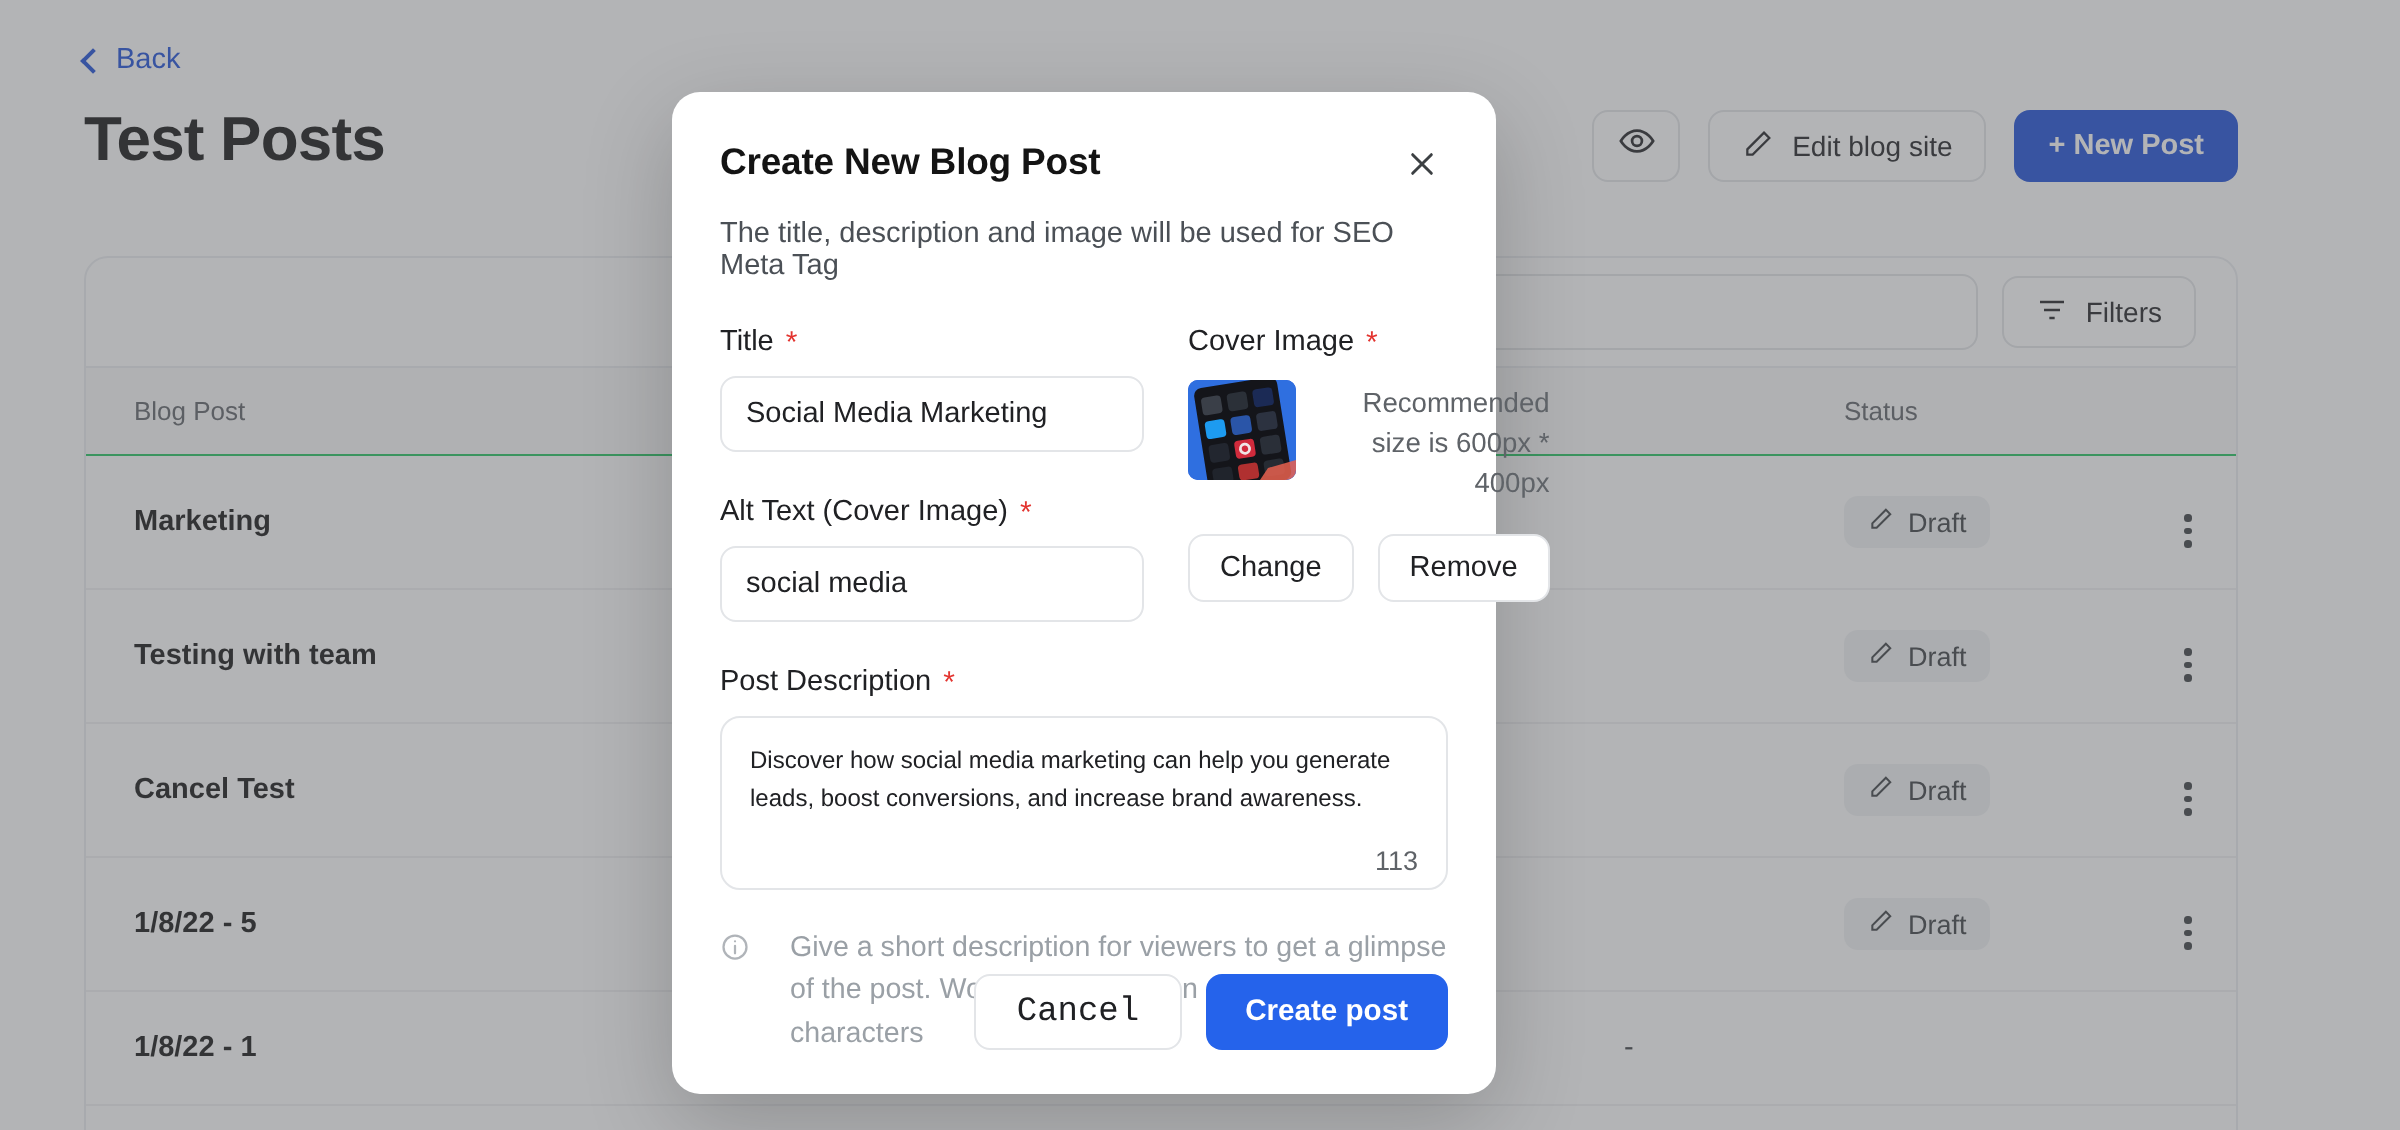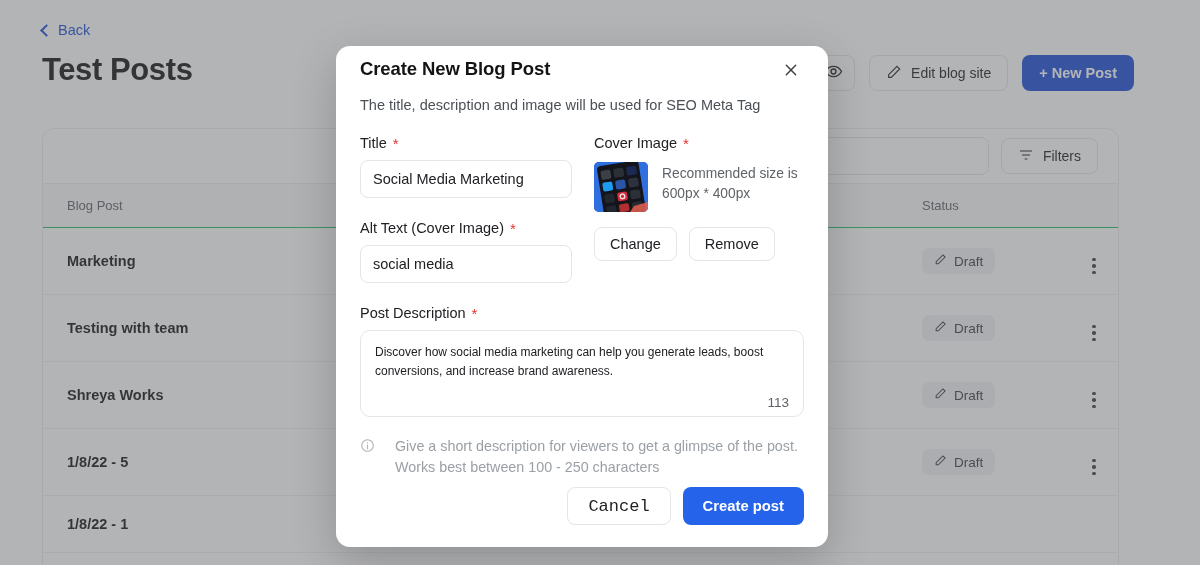--- a/index.html
+++ b/index.html
@@ -25,21 +25,21 @@
   .back-chevron { display: block; width: 9px; height: 9px;
     border-left: 2px solid #1d4ed8; border-bottom: 2px solid #1d4ed8;
     transform: rotate(45deg); margin-top: 0px; }
 
   .page-title {
     position: absolute; left: 42px; top: 52px;
     font-size: 31px; font-weight: 700; color: #141414; letter-spacing: -0.4px;
   }
 
   .top-actions {
-    position: absolute; right: 66px; top: 55px;
+    position: absolute; right: 81px; top: 55px;
     display: flex; align-items: center; gap: 14px;
   }
   .icon-btn {
     width: 44px; height: 36px; border: 1px solid #e3e5e8; border-radius: 8px;
     background: #fff; display: flex; align-items: center; justify-content: center;
     cursor: pointer;
   }
   .ghost-btn {
     height: 36px; padding: 0 16px; border: 1px solid #e3e5e8; border-radius: 8px;
     background: #fff; display: flex; align-items: center; gap: 9px;
@@ -100,24 +100,24 @@
     display: inline-flex; flex-direction: column; gap: 3px; align-items: center;
     cursor: pointer;
   }
   .kebab span { width: 3.5px; height: 3.5px; border-radius: 50%; background: #3c4043; display: block; }
 
   
   .overlay { position: absolute; inset: 0; background: rgba(90,92,96,0.46); }
 
   
   .modal {
-    position: absolute; left: 336px; top: 46px; width: 492px; height: 501px;
+    position: absolute; left: 336px; top: 46px; width: 412px; height: 501px;
     background: #ffffff; border-radius: 14px;
     box-shadow: 0 14px 46px rgba(0,0,0,0.20);
-    padding: 12px 24px 0 24px;
+    padding: 24px 24px 0 24px;
   }
   .modal-head { display: flex; align-items: flex-start; justify-content: space-between; }
   .modal-title { font-size: 18.5px; font-weight: 700; color: #141414; letter-spacing: -0.1px; }
   .close-x {
     width: 26px; height: 26px; display: flex; align-items: center; justify-content: center;
     cursor: pointer; color: #3c4043; font-size: 20px; line-height: 1; margin-top: -1px;
   }
   .modal-sub { margin-top: 14px; font-size: 14.5px; color: #4b5056; }
 
   .form-grid {
@@ -128,21 +128,21 @@
     display: flex; align-items: center; gap: 6px;
   }
   .req { color: #e3342f; font-size: 15px; line-height: 1; }
   .text-input {
     margin-top: 9px; width: 100%; height: 38px;
     border: 1px solid #e3e5e8; border-radius: 8px; padding: 0 12px;
     font-size: 14.5px; color: #202124; outline: none;
     font-family: "Liberation Sans", sans-serif; background: #fff;
   }
 
-  .cover-row { margin-top: 11px; display: flex; gap: 14px; align-items: flex-start; }
+  .cover-row { margin-top: 11px; display: flex; gap: 14px; align-items: flex-start; text-align: right; }
   .thumb {
     width: 54px; height: 50px; border-radius: 5px; overflow: hidden; flex: none;
     background: #1f4fd8;
   }
   .thumb svg { display: block; width: 100%; height: 100%; }
   .thumb-note { font-size: 13.8px; color: #5f6368; line-height: 1.45; padding-top: 2px; }
 
   .cover-btns { margin-top: 15px; display: flex; gap: 12px; }
   .small-btn {
     height: 34px; padding: 0 15px; border: 1px solid #e3e5e8; border-radius: 8px;
@@ -291,21 +291,21 @@
             </td>
             <td class="col-menu">
               <span class="kebab">
                   <span></span>
                   <span></span>
                   <span></span>
                 </span>
             </td>
           </tr>
           <tr>
-            <td class="col-post">Shreya Works</td>
+            <td class="col-post">Cancel Test</td>
             <td class="col-date cell-muted"></td>
             <td class="col-author cell-muted"></td>
             <td class="col-extra cell-muted"></td>
             <td class="col-status">
               <span class="status-chip">
                 <span>
                   <svg width="13" height="13" viewBox="0 0 24 24" fill="none" stroke="#3c4043" stroke-width="1.9">
                     <path d="M16.5 3.5l4 4L8 20H4v-4L16.5 3.5z"></path>
                   </svg>
                 </span>

